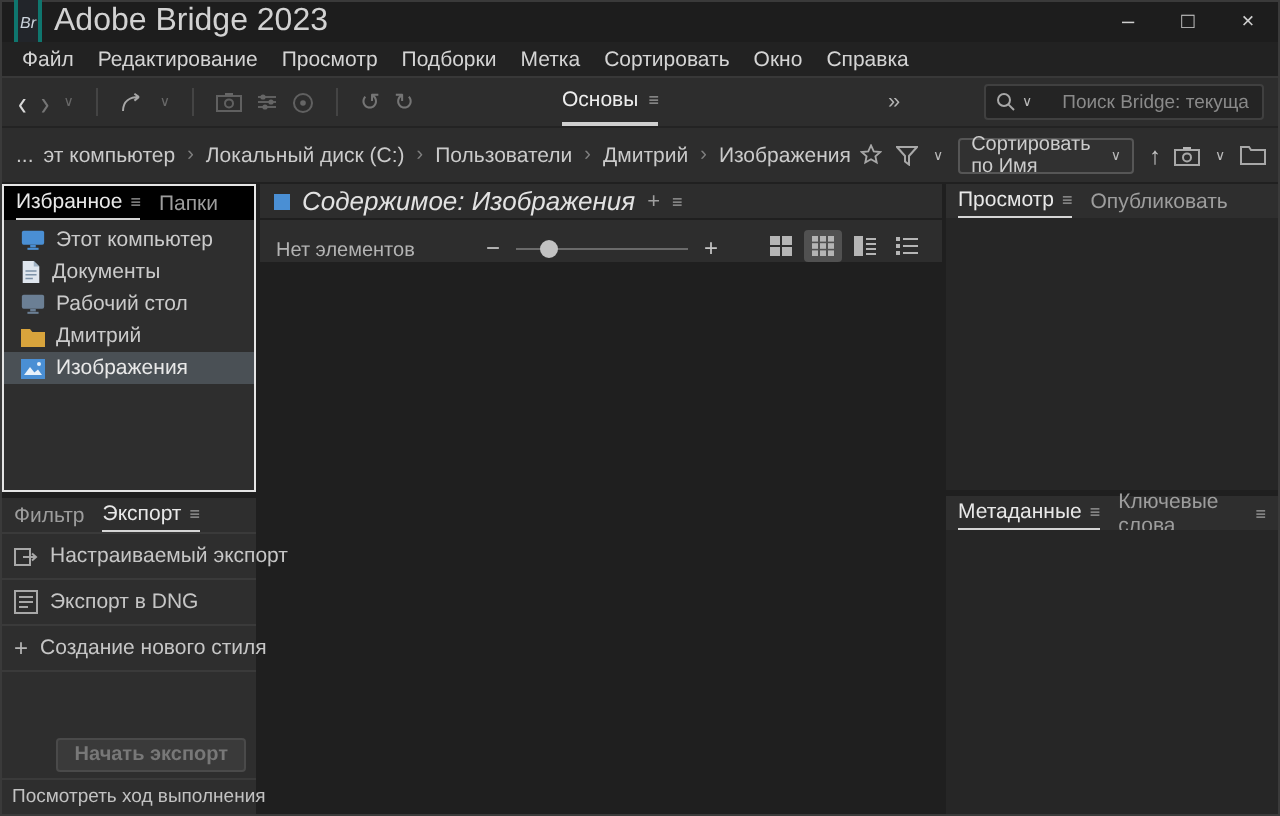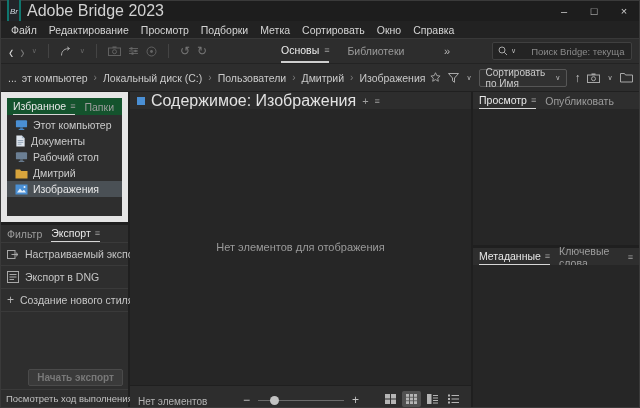--- a/index.html
+++ b/index.html
@@ -52,21 +52,21 @@
   .path-tools { margin-left:auto; display:flex; align-items:center; gap:7px; }
   .sort-select { height:18px; border:1px solid #565656; border-radius:2px; background:#313131;
                  display:flex; align-items:center; gap:10px; padding:0 6px; font-size:10px; color:#cccccc; }
   .up-arrow { font-size:12px; color:#c4c4c4; }
 
   
   .main { flex:1; display:flex; min-height:0; background:#1f1f1f; }
 
   
   .left { width:127px; flex:0 0 auto; display:flex; flex-direction:column; gap:3px; background:#1f1f1f; }
-  .fav-section { height:130px; border:6px solid #e5e5e5; background:#14532d; display:flex; flex-direction:column; }
+  .fav-section { height:154px; border:1px solid #e5e5e5; background:#000000; display:flex; flex-direction:column; }
   .panel-tabs { height:17px; display:flex; align-items:center; gap:9px; padding:0 6px; flex:0 0 auto; }
   .tab { font-size:10.5px; color:#9d9d9d; display:flex; align-items:center; gap:4px; height:100%; }
   .tab.active { color:#e8e8e8; border-bottom:1px solid #d6d6d6; }
   .fav-list { flex:1; background:#2e2e2e; overflow:hidden; padding-top:2px; }
   .fav-item { height:16px; display:flex; align-items:center; gap:5px; padding-left:8px;
               font-size:10.5px; color:#cacaca; white-space:nowrap; }
   .fav-item.selected { background:#4a5055; color:#e8e8e8; }
 
   .lower-section { flex:1; display:flex; flex-direction:column; background:#2e2e2e; min-height:0; }
   .export-list { flex:1; border-top:1px solid #3a3a3a; min-height:0; }
@@ -77,21 +77,21 @@
                padding:0 5px; flex:0 0 auto; }
   .start-btn { height:17px; padding:0 8px; background:#3a3a3a; border:1px solid #4a4a4a;
                border-radius:2px; color:#787878; font-size:10px; display:flex; align-items:center;font-weight:bold; }
   .progress-row { height:18px; display:flex; align-items:center; padding-left:5px;
                   border-top:1px solid #3a3a3a; flex:0 0 auto; font-size:9.5px; color:#c2c2c2; white-space:nowrap; }
 
   
   .center { flex:1; display:flex; flex-direction:column; min-width:0; margin:0 2px 0 2px; }
   .content-header { height:17px; background:#2d2d2d; display:flex; align-items:center; gap:6px;
                     padding:0 7px; flex:0 0 auto; }
-  .content-title { font-size:16px; color:#e2e2e2; }
+  .content-title { font-size:13px; color:#e2e2e2;font-style:italic; }
   .blue-sq { width:8px; height:8px; background:#4a8fd4; }
   .add-glyph { font-size:11px; color:#9f9f9f; }
   .content-body { flex:1; background:#262626; display:flex; align-items:center; justify-content:center; min-height:0; }
   .empty-msg { color:#9b9b9b; font-size:11px; }
   .status-bar { height:22px; background:#2d2d2d; border-top:1px solid #1f1f1f; display:flex;
                 align-items:flex-end; padding:0 8px; gap:10px; flex:0 0 auto; }
   .status-text { font-size:10px; color:#b3b3b3; }
   .zoom-group { margin-left:auto; display:flex; align-items:center; gap:8px; }
   .zoom-btn { font-size:12px; color:#c4c4c4; }
   .slider-track { width:86px; height:1px; background:#6a6a6a; position:relative; }
@@ -176,23 +176,20 @@
       <span class="tool-sep"></span>
       <span class="nav-glyph dim" style="transform:none;font-size:12px;">↺</span>
       <span class="nav-glyph dim" style="transform:none;font-size:12px;">↻</span>
     </div>
 
     <div class="workspaces">
       <div class="workspace active">
         <span class="ws-label">Основы</span>
         <span class="hamburger">≡</span>
       </div>
-      <div class="workspace">
-        <span class="ws-label">Библиотеки</span>
-      </div>
     </div>
 
     <span class="overflow">»</span>
 
     <div class="searchbox">
       <span>
         <svg width="10" height="10" viewBox="0 0 10 10">
             <circle class="ico-stroke" cx="4" cy="4" r="3"></circle>
             <line class="ico-stroke" x1="6.3" y1="6.3" x2="9" y2="9"></line>
           </svg>
@@ -357,23 +354,20 @@
         <div class="progress-row">Посмотреть ход выполнения</div>
       </div>
     </div>
 
     <div class="center">
       <div class="content-header">
         <span class="blue-sq"></span>
         <span class="content-title">Содержимое: Изображения</span>
         <span class="add-glyph">+</span>
         <span class="hamburger">≡</span>
-      </div>
-      <div class="content-body">
-        <span class="empty-msg">Нет элементов для отображения</span>
       </div>
       <div class="status-bar">
         <span class="status-text">Нет элементов</span>
         <div class="zoom-group">
           <span class="zoom-btn">−</span>
           <div class="slider-track">
             <div class="slider-knob"></div>
           </div>
           <span class="zoom-btn">+</span>
         </div>

